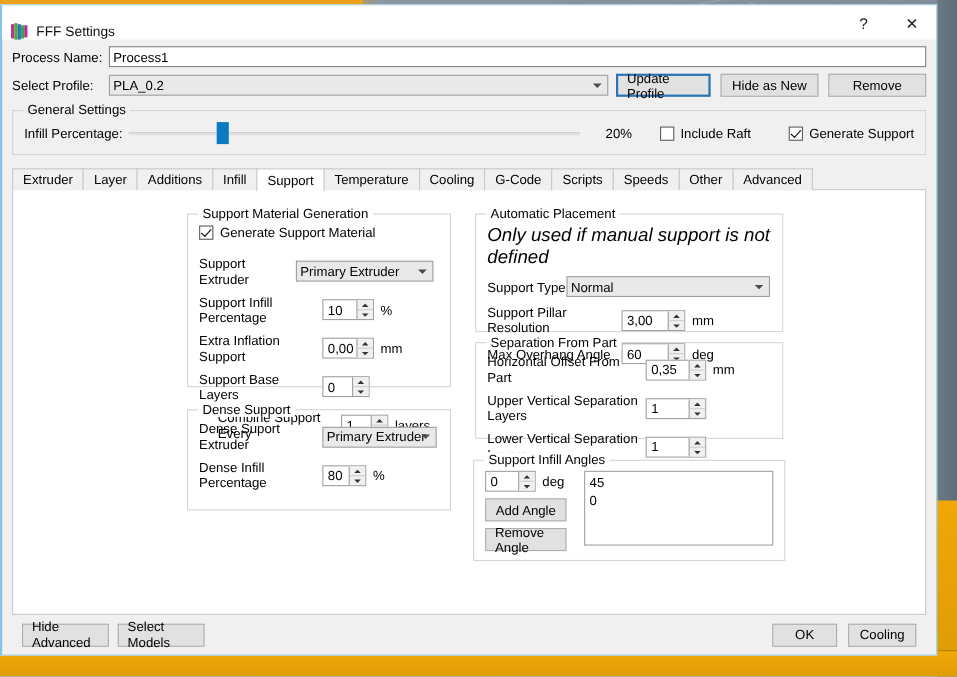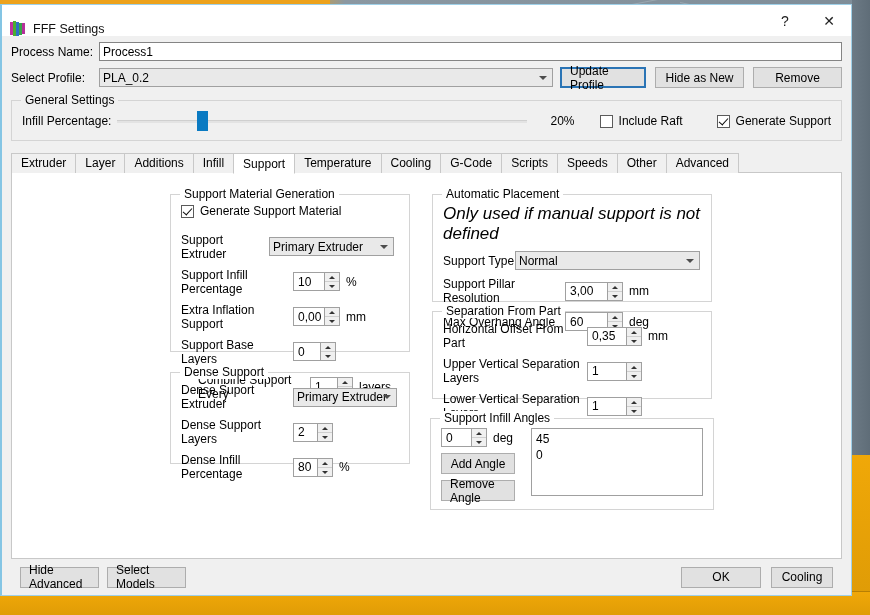--- a/index.html
+++ b/index.html
@@ -341,30 +341,20 @@
         <div class="legend">Dense Support</div>
         <div style="padding:8px 10px 0 10px;">
           <div class="frow" style="margin-top:2px;">
             <span class="flabel" style="width:112px;">Dense Suport Extruder</span>
             <div class="combo" style="width:104px;">
               <span>Primary Extruder</span>
               <span class="arrow"></span>
             </div>
           </div>
           <div class="frow">
-            <span class="flabel" style="width:112px;">Dense Support Layers</span>
-            <div class="spin" style="width:40px;">
-              <input type="text" value="2" style="">
-              <span class="btns">
-                  <span></span>
-                  <span></span>
-                </span>
-            </div>
-          </div>
-          <div class="frow">
             <span class="flabel" style="width:112px;">Dense Infill Percentage</span>
             <div class="spin" style="width:40px;">
               <input type="text" value="80" style="">
               <span class="btns">
                   <span></span>
                   <span></span>
                 </span>
             </div>
             <span class="unit">%</span>
           </div>
@@ -467,18 +457,18 @@
           </div>
         </div>
       </div>
 
     </div>
 
     <div class="footer">
       <div class="btn" style="width:79px;">Hide Advanced</div>
       <div class="btn" style="width:79px; margin-left:8px;">Select Models</div>
       <div class="spacer"></div>
-      <div class="btn" style="width:80px;">OK</div>
+      <div class="btn" style="width:59px;">OK</div>
       <div class="btn" style="width:62px; margin-left:10px;">Cooling</div>
     </div>
 
   </div>
 </div>
 
 </body></html>

